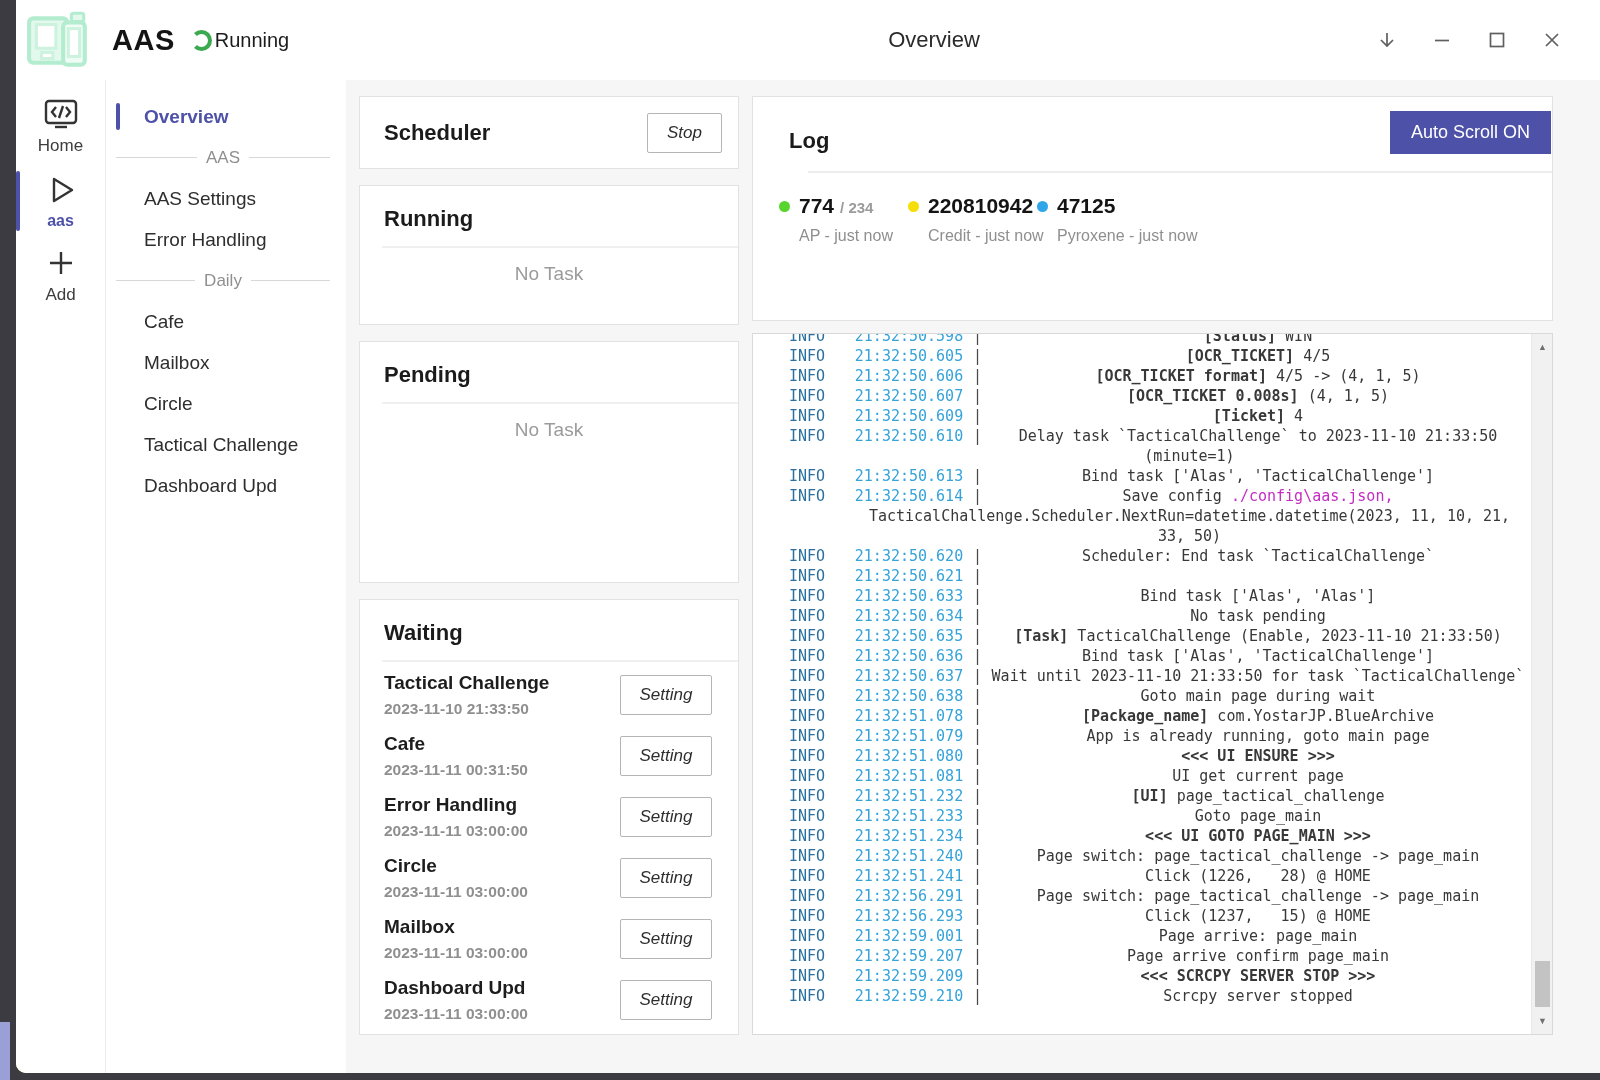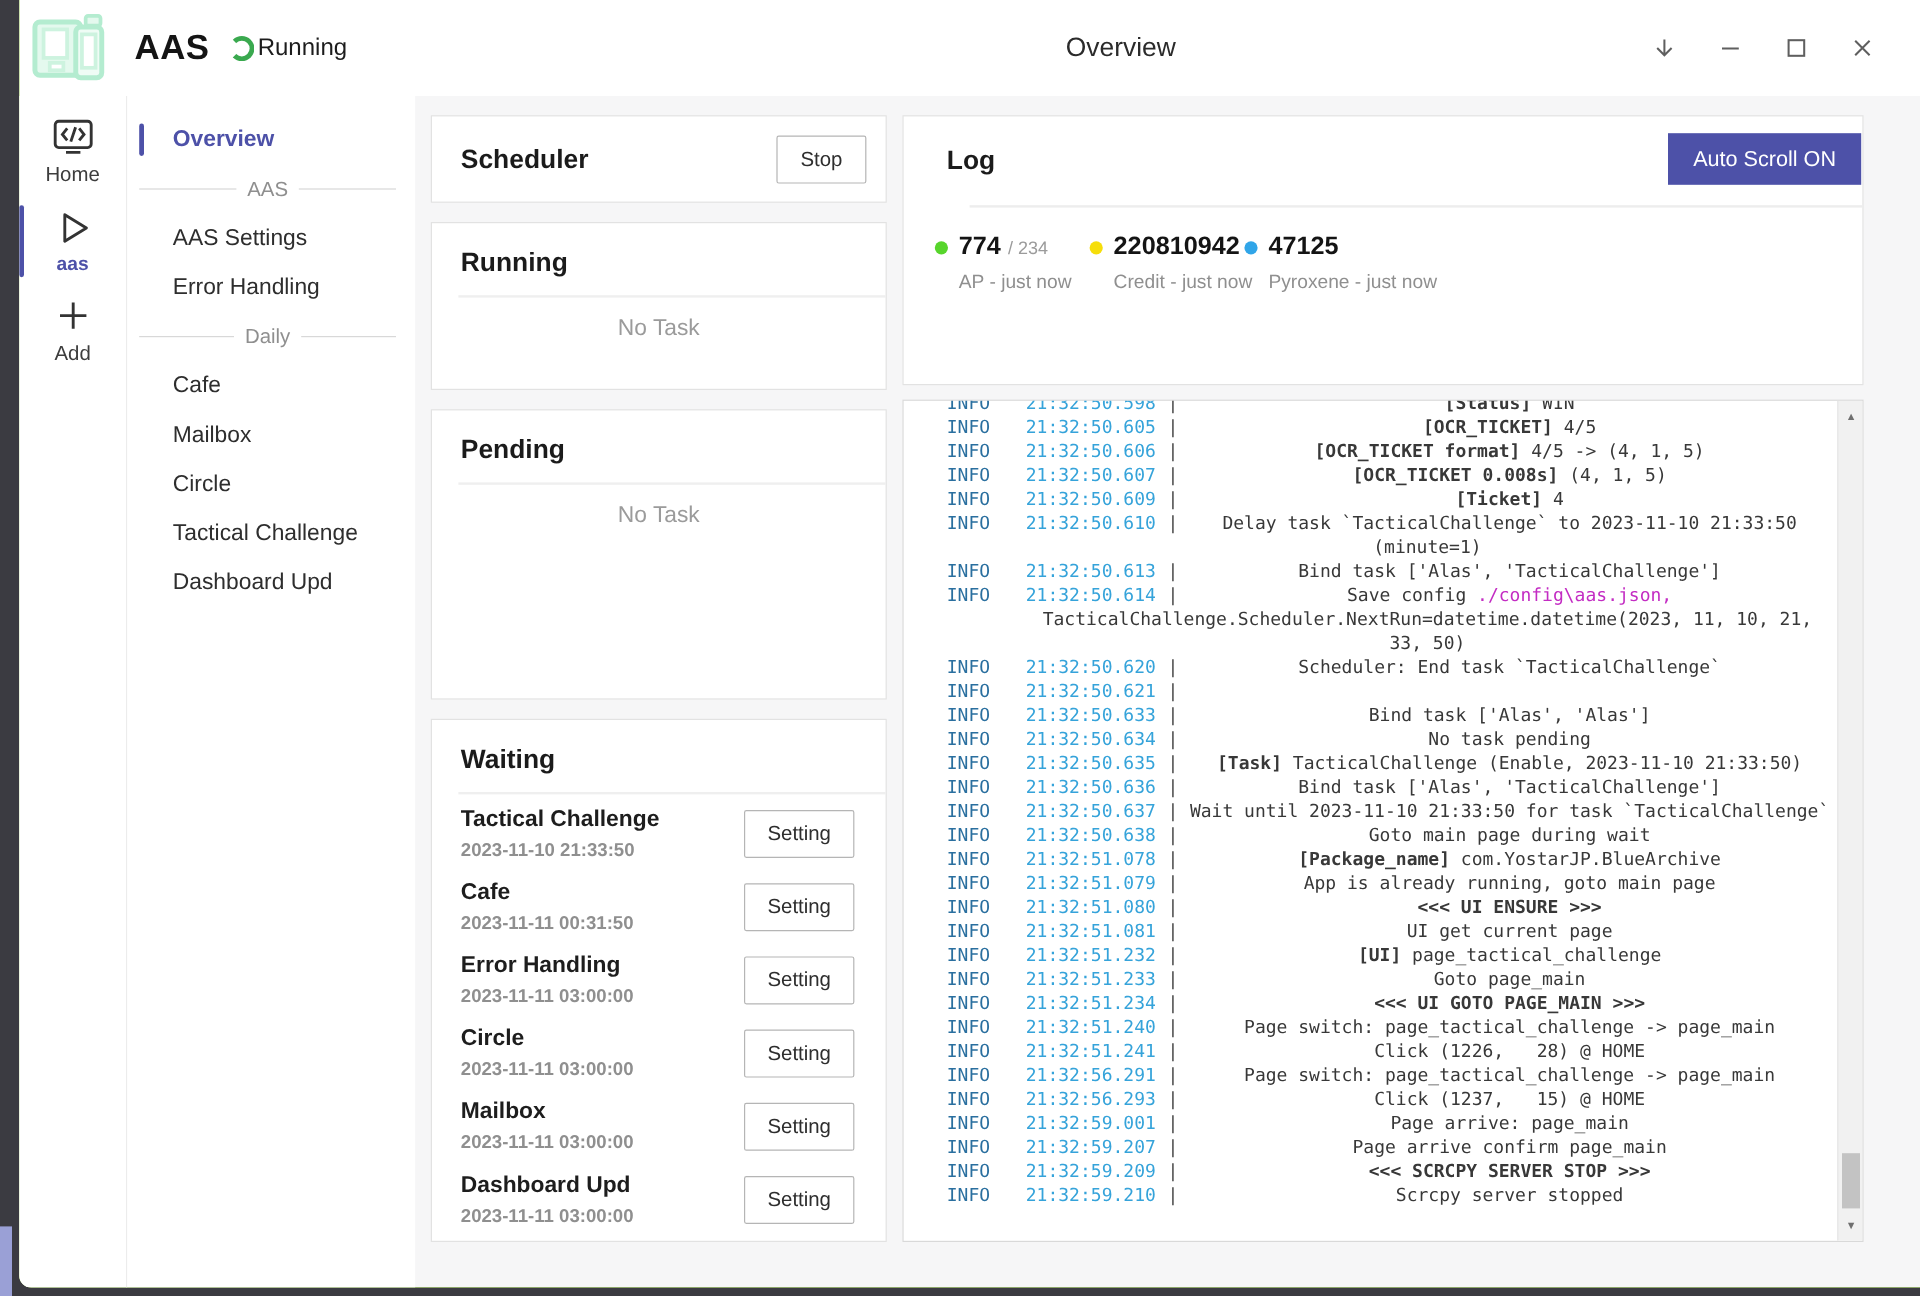--- a/index.html
+++ b/index.html
@@ -59,49 +59,49 @@
   
   .main{flex:1;display:flex;gap:13px;padding:16px 63px 38px 13px;min-width:0;}
   .col-left{width:380px;flex:0 0 380px;display:flex;flex-direction:column;gap:16px;}
   .col-right{flex:1;display:flex;flex-direction:column;gap:12px;min-width:0;}
   .card{background:#fff;border:1px solid #e2e2e2;}
   .card-title{font-size:22px;font-weight:700;color:#1b1b1b;}
 
   .scheduler{height:73px;flex:0 0 73px;display:flex;align-items:center;justify-content:space-between;
     padding:0 16px 0 24px;}
   .btn{font-family:var(--ui-font);font-size:17px;color:#2e2e2e;background:#fff;
-    border:1px solid #b5b5b5;border-radius:2px;cursor:pointer;}
+    border:1px solid #b5b5b5;border-radius:2px;cursor:pointer;font-style:italic;}
   .btn.stop{padding:9px 19px;}
 
   .running{height:140px;flex:0 0 140px;}
   .pending{height:242px;flex:0 0 242px;}
   .card-head{padding:20px 24px 14px 24px;}
   .head-rule{border-bottom:2px solid #efefef;margin-left:22px;}
   .empty{color:#9b9b9b;font-size:19px;text-align:center;padding-top:15px;}
 
   .waiting{flex:1;display:flex;flex-direction:column;min-height:0;}
   .wlist{flex:1;overflow:hidden;padding-top:2px;}
   .wrow{display:flex;align-items:center;height:61px;padding:0 26px 0 24px;}
   .winfo{flex:1;min-width:0;}
   .wname{font-size:19px;font-weight:700;color:#1d1d1d;}
   .wtime{font-size:15.5px;font-weight:600;color:#8f8f8f;margin-top:6px;}
   .btn.setting{padding:9px 0;width:92px;text-align:center;flex:0 0 92px;}
 
   
   .logcard{height:225px;flex:0 0 225px;position:relative;}
-  .loghead{display:flex;align-items:center;justify-content:space-between;padding:16px 1px 0 36px;gap:22px;}
+  .loghead{display:flex;align-items:flex-end;justify-content:space-between;padding:16px 1px 0 36px;gap:22px;}
   .autoscroll{background:var(--accent);color:#fff;border:none;font-family:var(--ui-font);
     font-size:18px;padding:11px 21px;cursor:pointer;margin-top:-2px;}
   .loghead-rule{border-bottom:2px solid #ededed;margin-left:55px;margin-top:17px;}
   .stats{display:flex;padding:21px 0 0 26px;}
   .stat{display:flex;width:129px;flex:0 0 129px;}
   .dot{width:11px;height:11px;border-radius:50%;margin:7px 9px 0 0;flex:0 0 11px;}
   .vrow{display:flex;align-items:baseline;white-space:nowrap;}
   .sval{font-size:21px;font-weight:700;color:#141414;}
-  .ssuf{font-size:15px;color:#9b9b9b;margin-left:6px;}
+  .ssuf{font-size:15px;color:#9b9b9b;margin-left:6px;font-weight:bold;}
   .slab{font-size:16px;color:#8f8f8f;margin-top:9px;white-space:nowrap;}
 
   
   .logview{flex:1;background:#fff;border:1px solid #d9d9d9;display:flex;overflow:hidden;min-height:0;}
   .logtext{flex:1;min-width:0;overflow:hidden;padding-left:13px;margin-top:-8px;
     font-family:var(--mono);font-size:15px;line-height:20px;color:#383838;text-align:center;}
   .lrow{display:flex;height:20px;white-space:pre;}
   .llvl{width:82px;flex:0 0 82px;color:var(--log-level);}
   .ltime{width:122px;flex:0 0 122px;color:var(--log-time);}
   .lsep{width:15px;flex:0 0 15px;color:#4a4a4a;}

